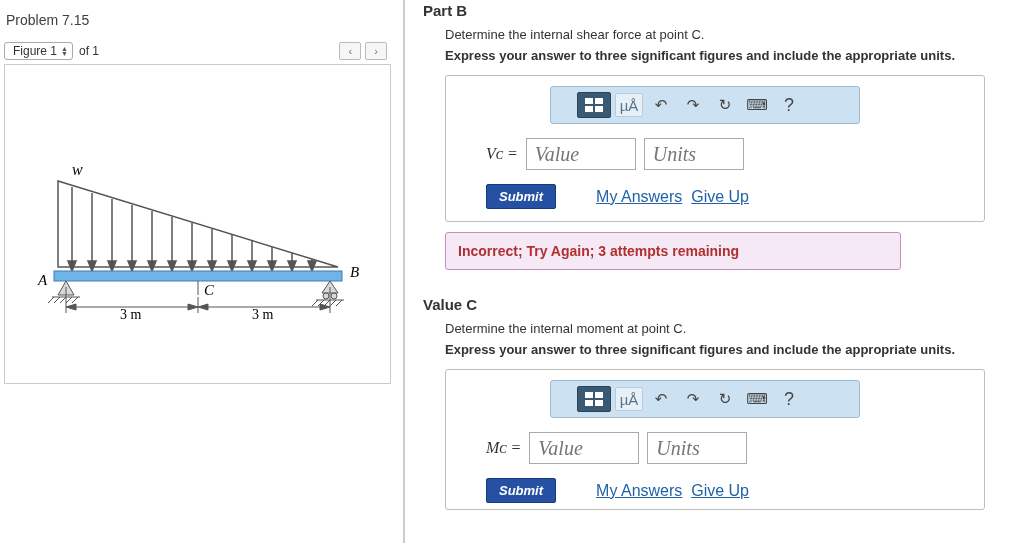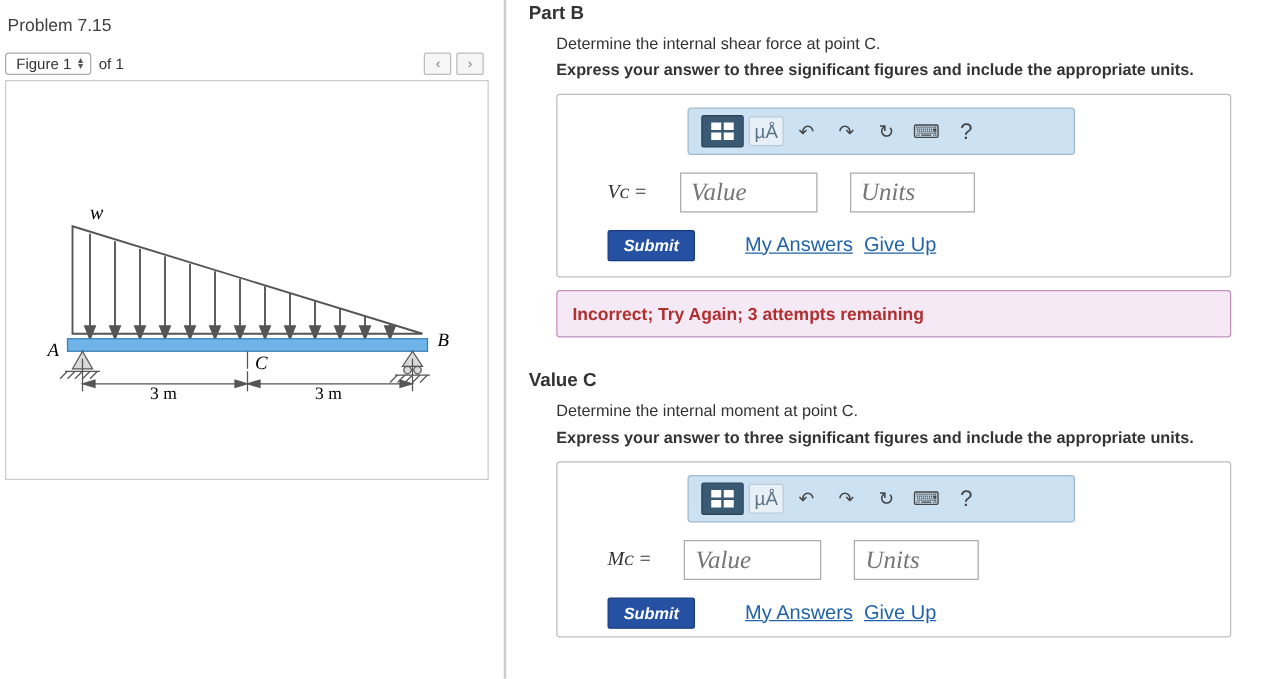--- a/index.html
+++ b/index.html
@@ -13,34 +13,34 @@
 .fig-bar { display: flex; align-items: center; gap: 6px; margin: 0 4px 4px 0; }
 .fig-sel { border: 1px solid #aaa; border-radius: 3px; padding: 1px 4px 1px 8px; font-size: 12px; display: flex; align-items: center; gap: 4px; }
 .spin { display: inline-flex; flex-direction: column; line-height: 5px; font-size: 7px; color: #555; }
 .fig-bar .nav { margin-left: auto; }
 .nav-btn { border: 1px solid #bbb; border-radius: 2px; background: #f6f6f6; width: 22px; height: 18px; display: inline-flex; align-items: center; justify-content: center; font-size: 11px; color: #777; cursor: pointer; }
 .fig-area { border: 1px solid #ccc; border-top: 1px solid #ccc; height: 320px; padding: 60px 12px 10px 12px; display:flex; align-items:center; justify-content:center; }
 .part-title { font-size: 15px; font-weight: bold; margin: 0 0 8px 0; }
 .instr { margin: 0 0 6px 22px; font-size: 13px; }
 .instr2 { margin: 0 0 12px 22px; font-size: 13px; font-weight: bold; }
 .ans-box { border: 1px solid #bdbdbd; border-radius: 3px; padding: 10px 14px 12px 14px; margin: 0 0 8px 22px; width: 540px; }
-.toolbar { background: #cce1f1; border: 1px solid #9fb9ce; border-radius: 3px; padding: 5px 10px; display: flex; align-items: center; gap: 4px; width: 310px; margin: 0 0 14px 90px; }
+.toolbar { background: #cce1f1; border: 1px solid #9fb9ce; border-radius: 3px; padding: 5px 26px; display: flex; align-items: center; gap: 4px; width: 310px; margin: 0 0 14px 90px; }
 .tool-btn { width: 28px; height: 24px; display: flex; align-items: center; justify-content: center; border-radius: 2px; cursor: pointer; color: #444; font-size: 15px; }
 .tool-btn.dark { background: #3a5a74; color: #fff; border: 1px solid #2a4356; width: 34px; height: 26px; font-size: 11px; line-height: 1; }
 .tool-btn.light { background: #e8f0f7; border: 1px solid #b8ccdb; color: #5a7488; }
 .eq-row { display: flex; align-items: center; gap: 8px; margin: 0 0 14px 26px; }
 .eq-label { font-family: 'Times New Roman', serif; font-style: italic; font-size: 16px; }
-.inp { border: 1px solid #aaa; height: 32px; padding: 0 8px; font-family: 'Times New Roman', serif; font-style: italic; font-size: 20px; color: #bbb; background: #fff; margin-left: 18px; }
+.inp { border: 1px solid #aaa; height: 32px; padding: 0 8px; font-family: 'Times New Roman', serif; font-style: italic; font-size: 20px; color: #bbb; background: #fff; }
 .inp.val { width: 110px; }
 .inp.unit { width: 100px; }
 .submit-row { display: flex; align-items: center; gap: 40px; margin-left: 26px; }
 .submit-btn { background: #2651a3; color: #fff; border: 1px solid #173a7f; border-radius: 2px; padding: 4px 12px; font-weight: bold; font-size: 13px; cursor: pointer; font-style: italic; }
 .sub-links { font-size: 16px; }
 .sub-links .uline { color: #2163a8; text-decoration: underline; cursor: pointer; }
-.err-box { border: 1px solid #c38fbf; background: #f6e9f6; border-radius: 3px; padding: 10px 12px; margin: 10px 0 0 22px; width: 540px; color: #b03030; font-weight: bold; font-size: 14px; }
+.err-box { border: 1px solid #c38fbf; background: #f6e9f6; border-radius: 3px; padding: 10px 12px; margin: 10px 0 0 22px; width: 456px; color: #b03030; font-weight: bold; font-size: 14px; }
 .part-block { margin-bottom: 26px; }
 svg text { font-family: 'Times New Roman', serif; }
 </style>
 </head>
 <body>
 
 <div class="left-col">
   <div class="prob-title">Problem 7.15</div>
 
 

